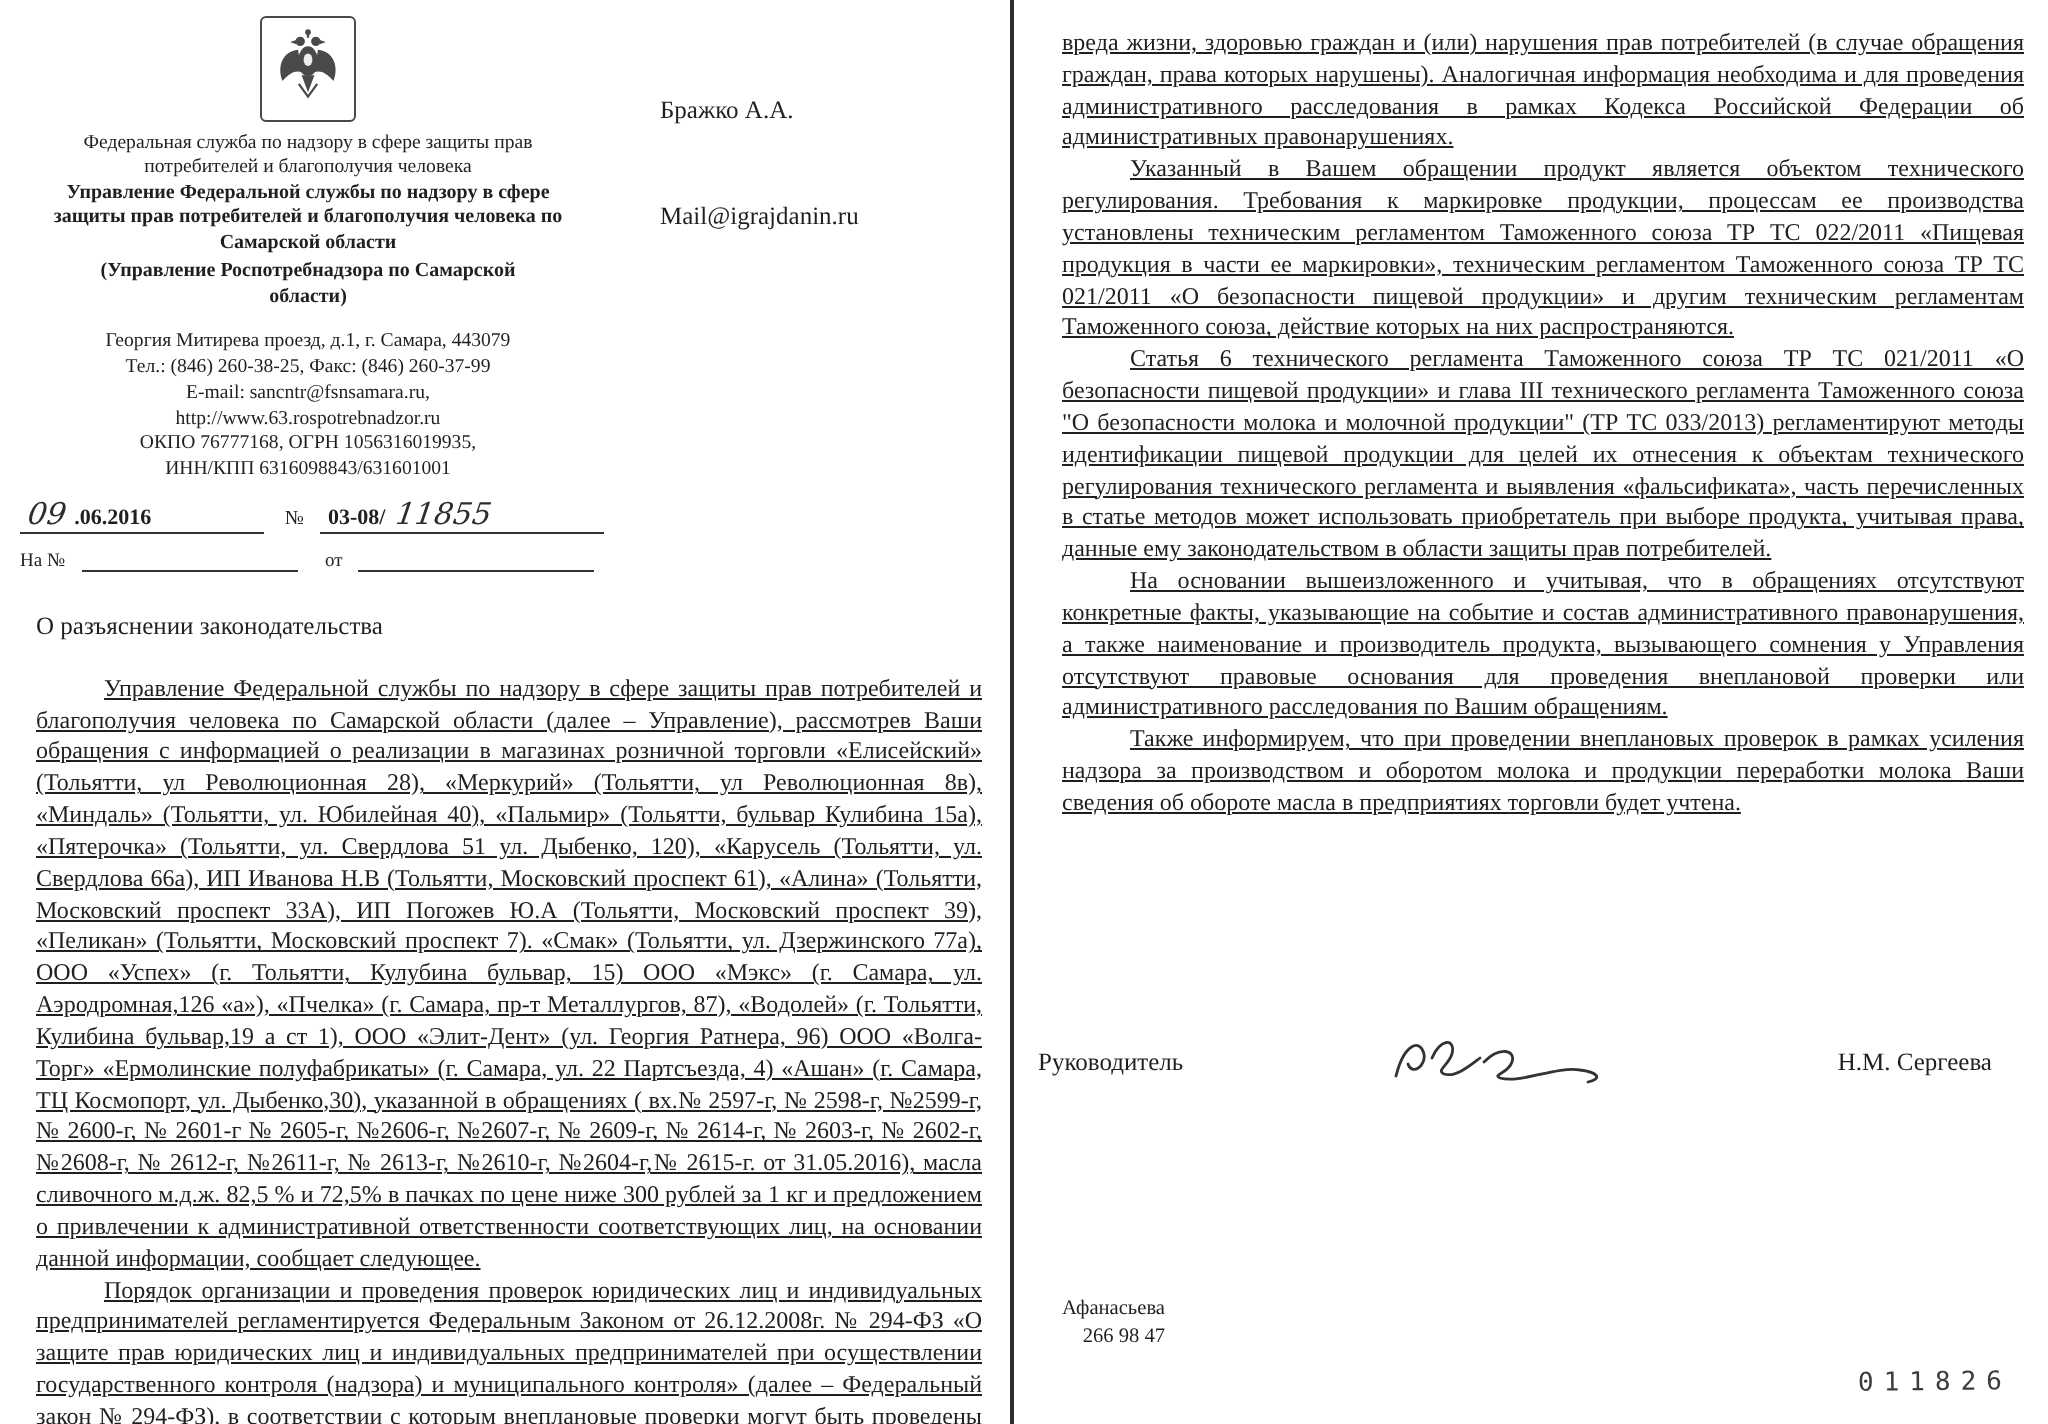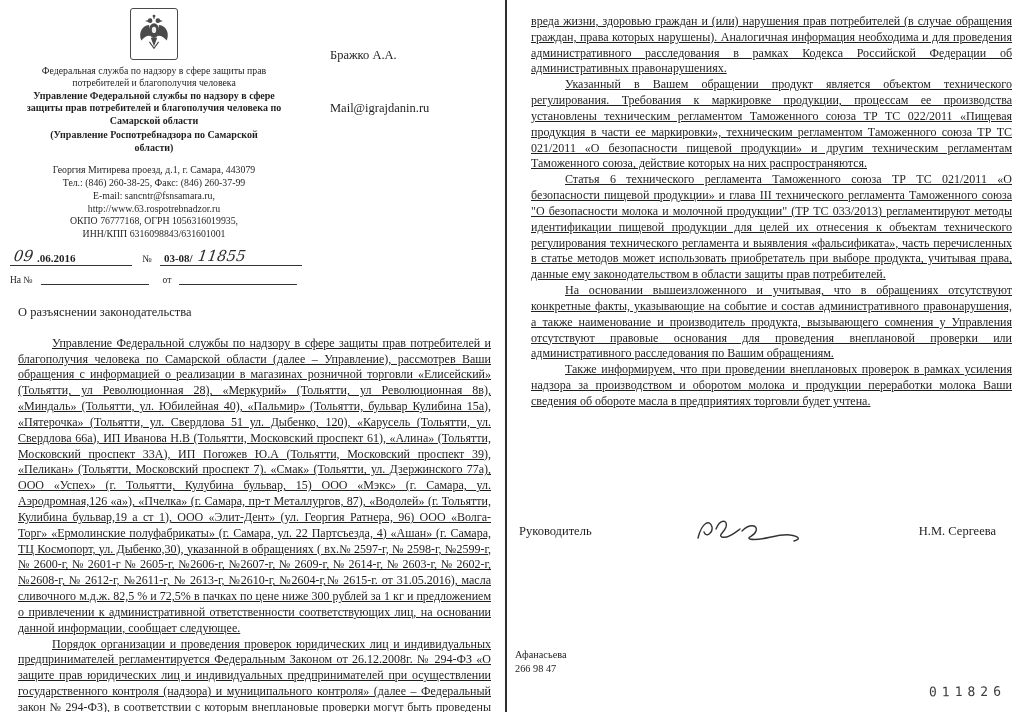--- a/index.html
+++ b/index.html
@@ -45,21 +45,21 @@
   .subject{font-size:12.5px;margin:20px 0 0 18px;}
   .body1{margin:16px 14px 0 18px;}
   .body2{margin:14px 12px 0 24px;}
   p.para{font-size:12px;line-height:1.32;text-align:justify;margin:0;text-indent:34px;text-decoration:underline;}
   p.para.noindent{text-indent:0;}
   p.para.justify-last{text-align-last:justify;}
 
   
   .sig-row{position:absolute;top:512px;left:12px;right:28px;display:flex;align-items:center;justify-content:space-between;font-size:12.5px;}
   .sig-scribble{margin-left:30px;margin-right:40px;}
-  .footer-exec{position:absolute;top:648px;left:8px;font-size:10.3px;line-height:1.35;}
+  .footer-exec{position:absolute;top:648px;left:24px;font-size:10.3px;line-height:1.35;text-align:right;}
   .stamp-number{
     position:absolute;top:684px;right:18px;
     font-family:"DejaVu Sans Mono", monospace;font-size:13px;letter-spacing:5px;
     color:#3c3c3c;transform:rotate(-0.5deg);
   }
 </style>
 </head>
 <body>
 
 <div class="scan">

